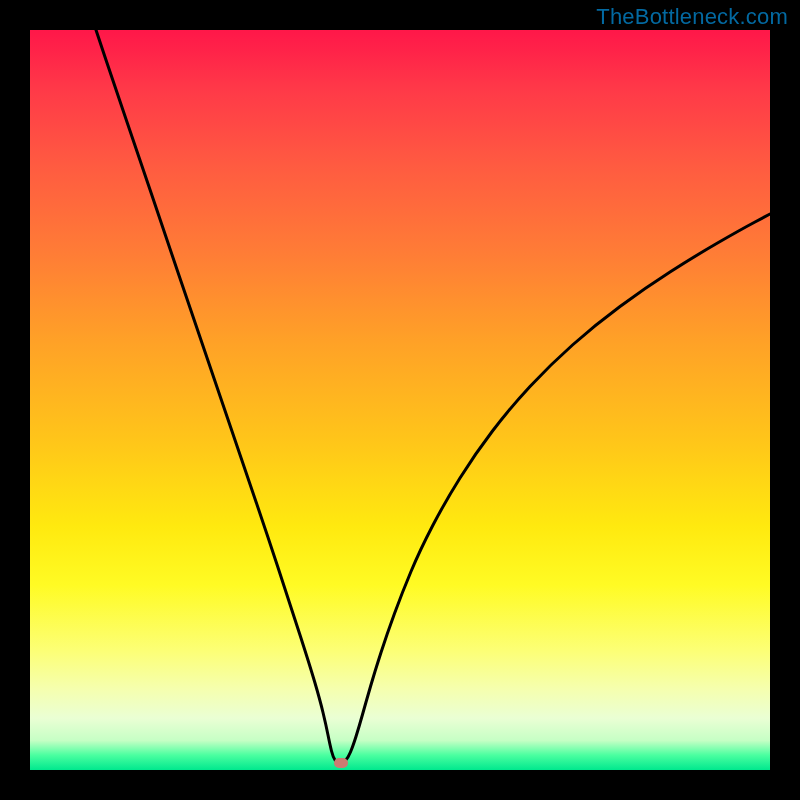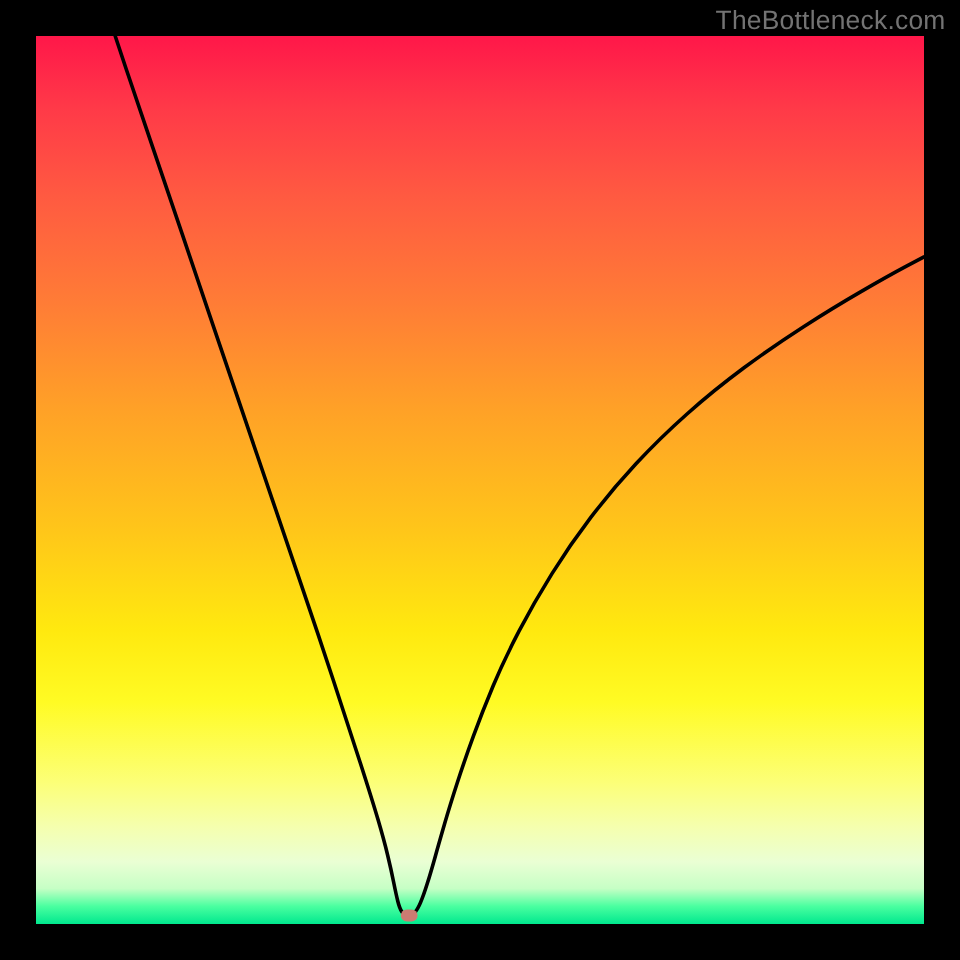--- a/index.html
+++ b/index.html
@@ -13,21 +13,21 @@
   }
   .frame {
     position: relative;
     width: 800px;
     height: 800px;
   }
   .watermark {
     position: absolute;
     top: 4px;
     right: 12px;
-    color: #737373;
+    color: #0369a1;
     font-size: 22px;
     font-weight: 500;
     letter-spacing: 0.2px;
     z-index: 10;
     user-select: none;
   }
   .plot-area {
     position: absolute;
     left: 30px;
     top: 30px;

